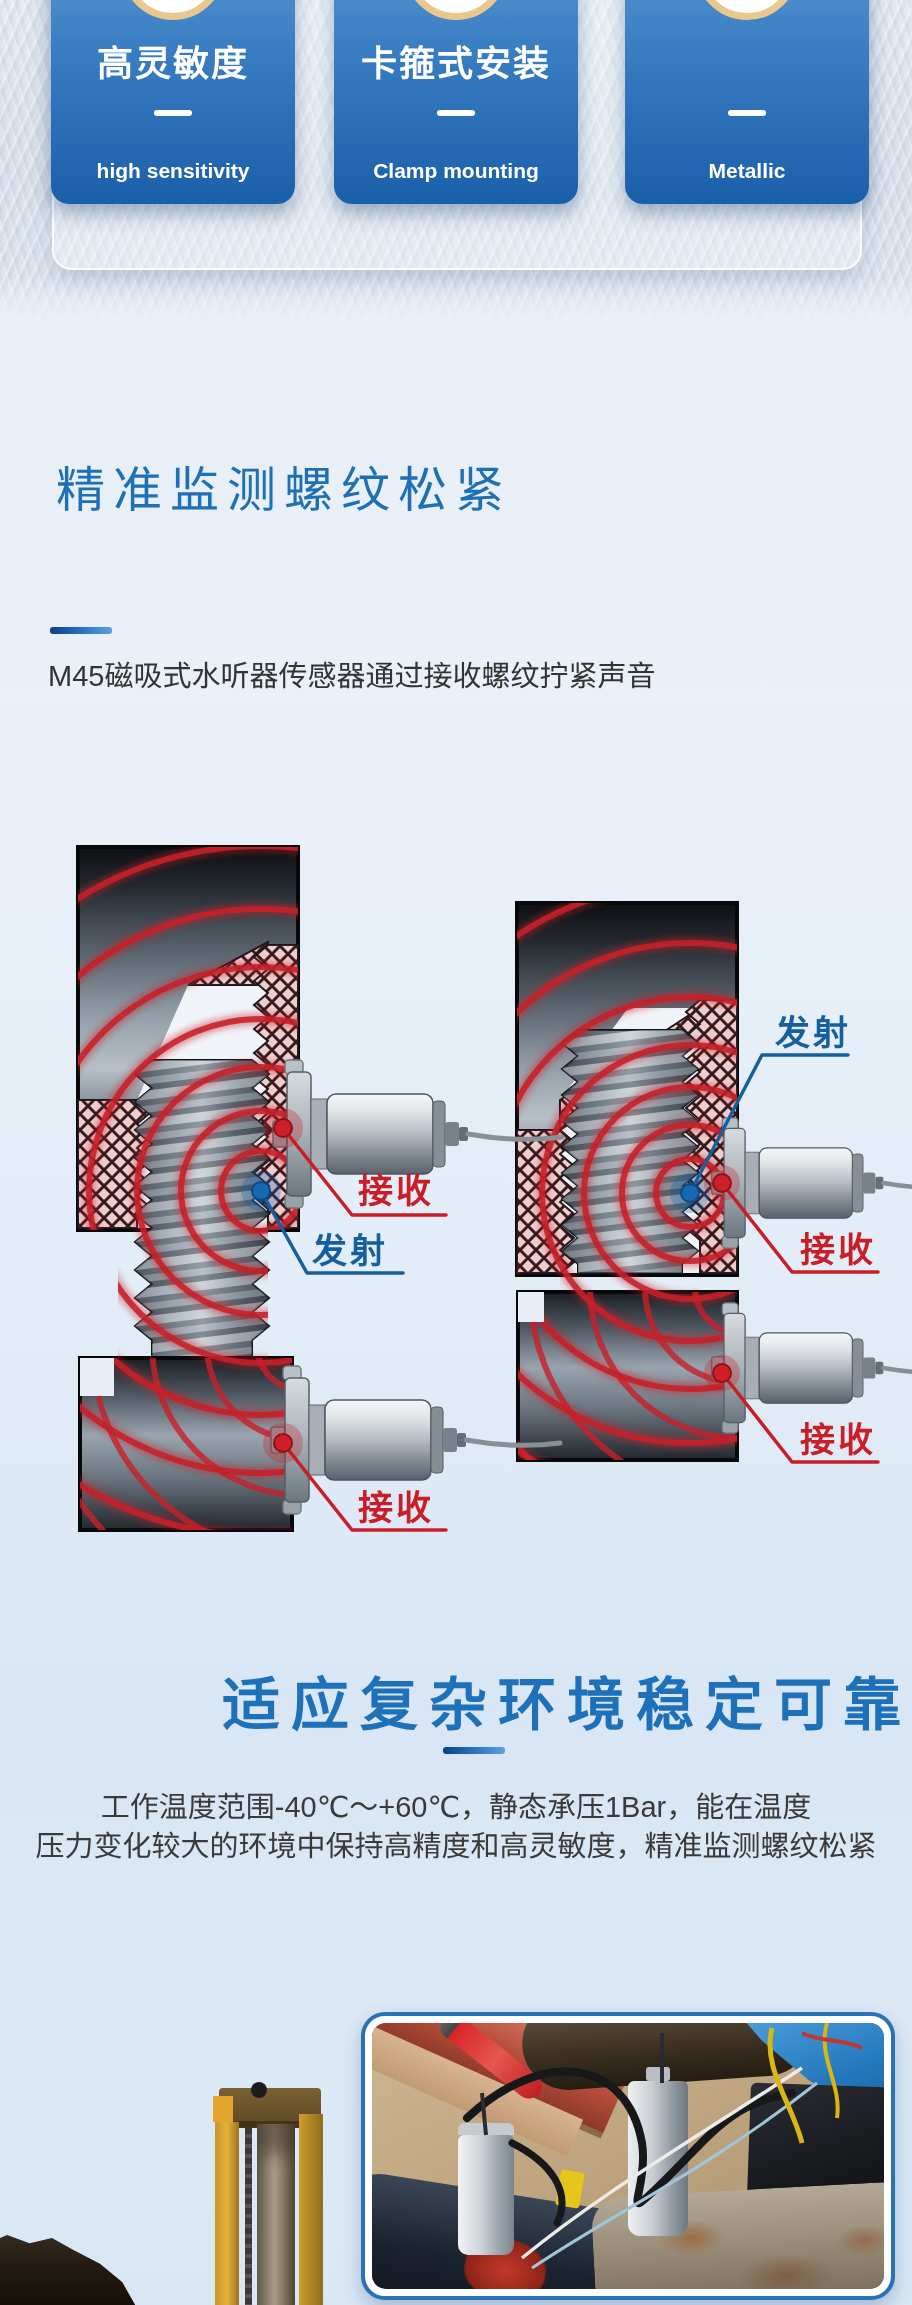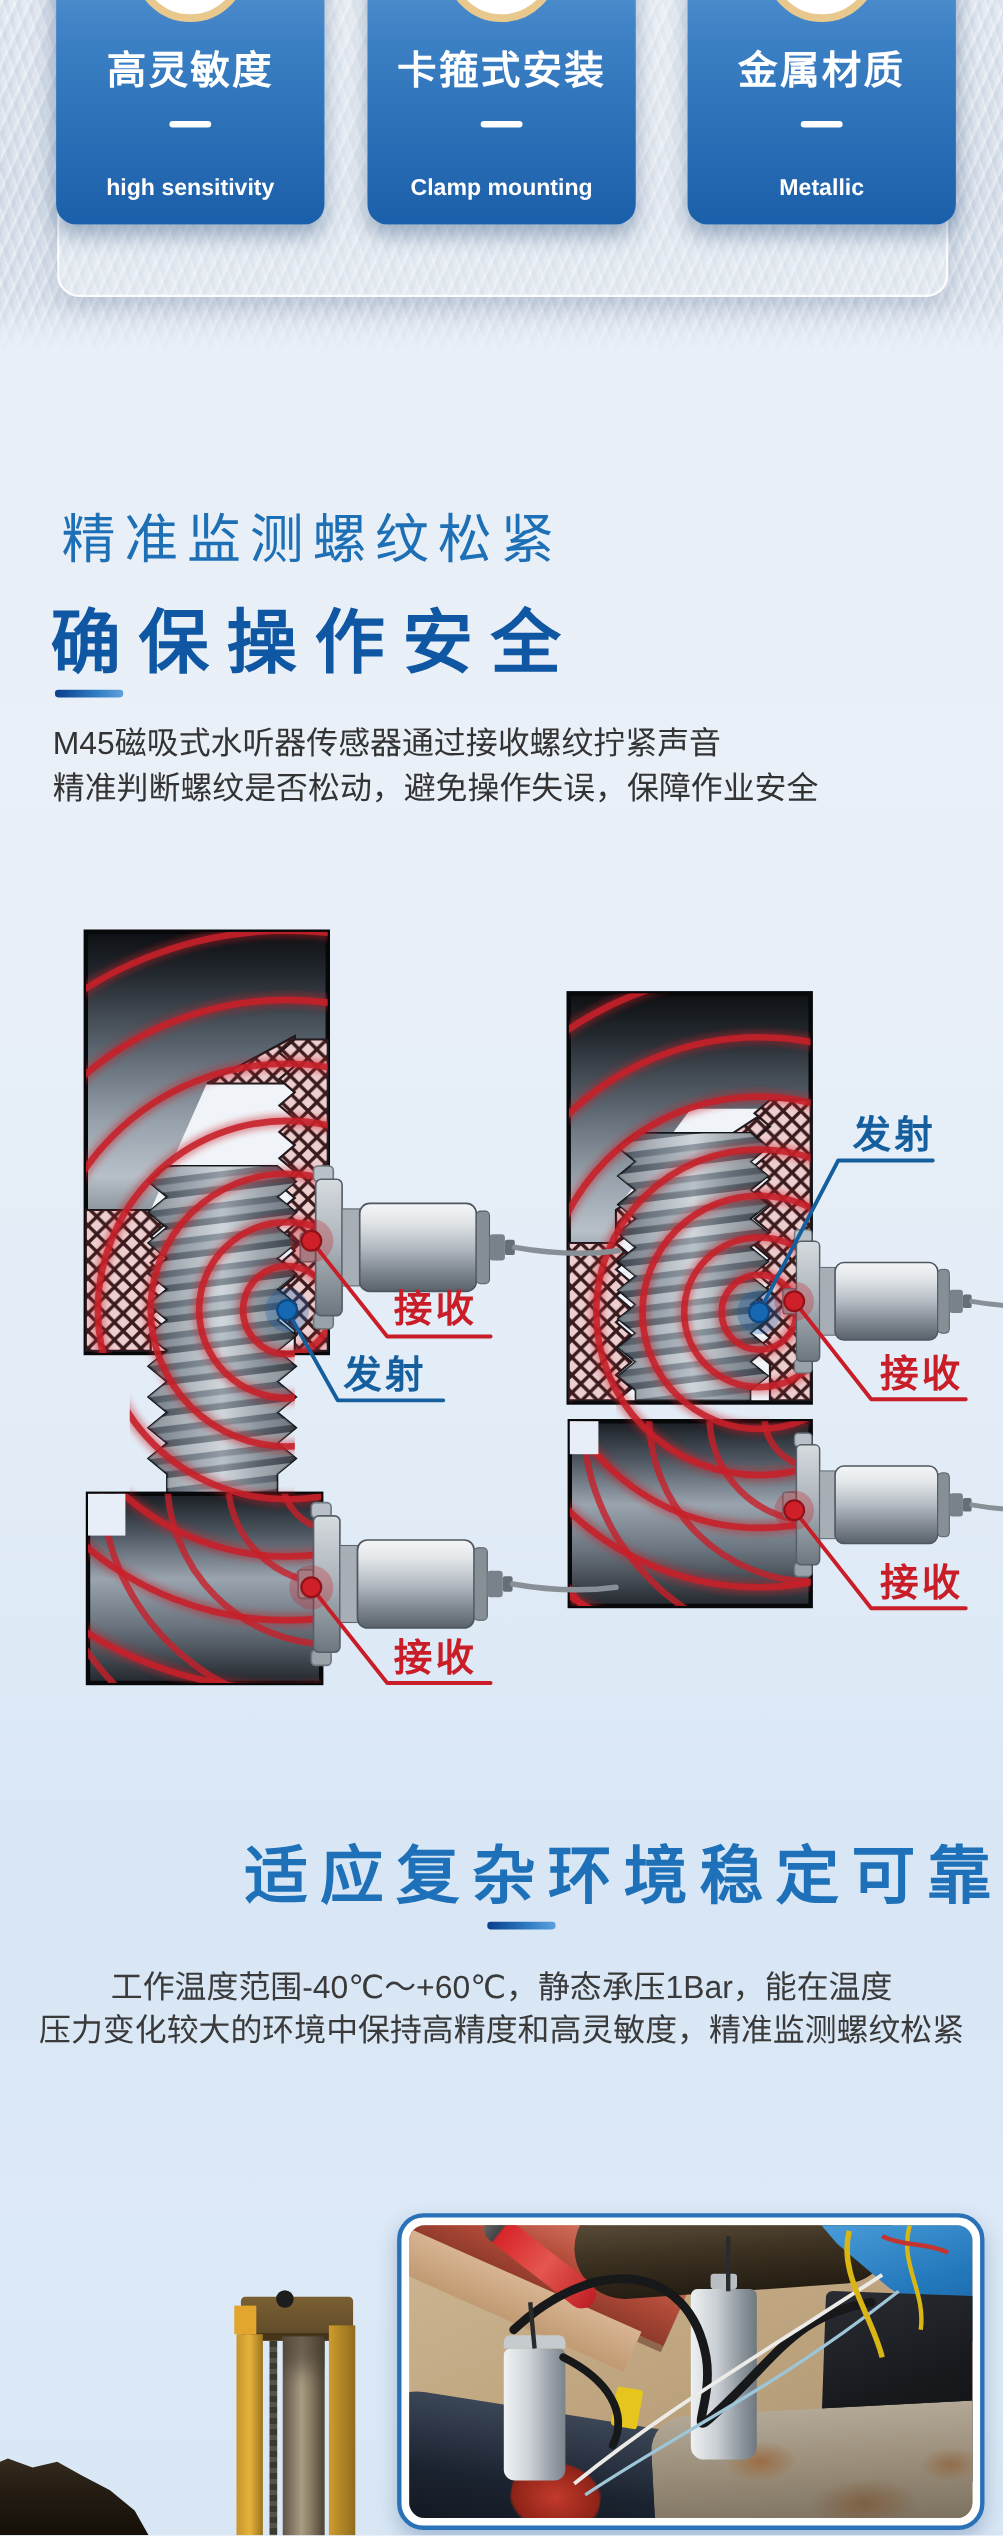--- a/index.html
+++ b/index.html
@@ -129,31 +129,28 @@
     <div class="card-sub">high sensitivity</div>
   </div>
   <div class="card c2">
     <div class="badge"></div>
     <div class="card-title">卡箍式安装</div>
     <div class="card-dash"></div>
     <div class="card-sub">Clamp mounting</div>
   </div>
   <div class="card c3">
     <div class="badge"></div>
-    <div class="card-title">金属材质</div>
     <div class="card-dash"></div>
     <div class="card-sub">Metallic</div>
   </div>
 
   <div class="s1-sub">精准监测螺纹松紧</div>
-  <div class="s1-title">确保操作安全</div>
   <div class="s1-divider"></div>
   <div class="s1-body">
     <div>M45磁吸式水听器传感器通过接收螺纹拧紧声音</div>
-    <div>精准判断螺纹是否松动，避免操作失误，保障作业安全</div>
   </div>
 
   <div class="diagram">
     <svg width="912" height="860" viewBox="0 0 912 860">
       <defs>
         <linearGradient id="gMetal" x1="0" y1="0" x2="0" y2="1">
           <stop offset="0" stop-color="#0d1013"></stop>
             <stop offset=".1" stop-color="#23282e"></stop>
           <stop offset=".28" stop-color="#5c6670"></stop>
             <stop offset=".45" stop-color="#97a1ab"></stop>

